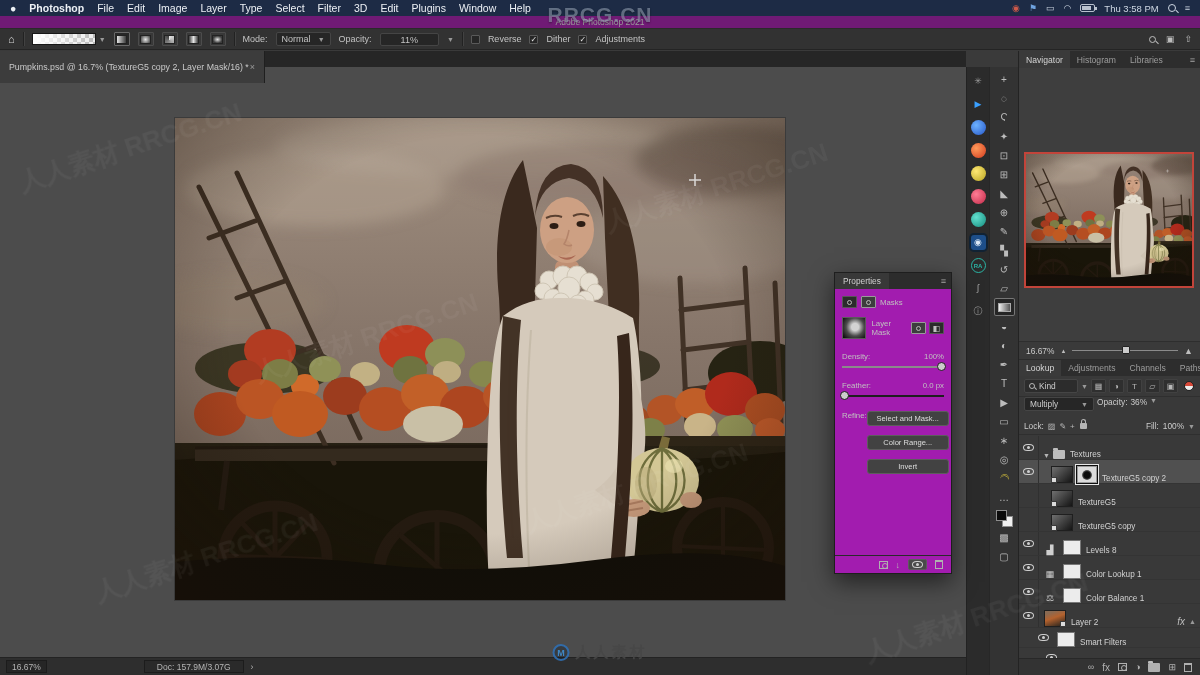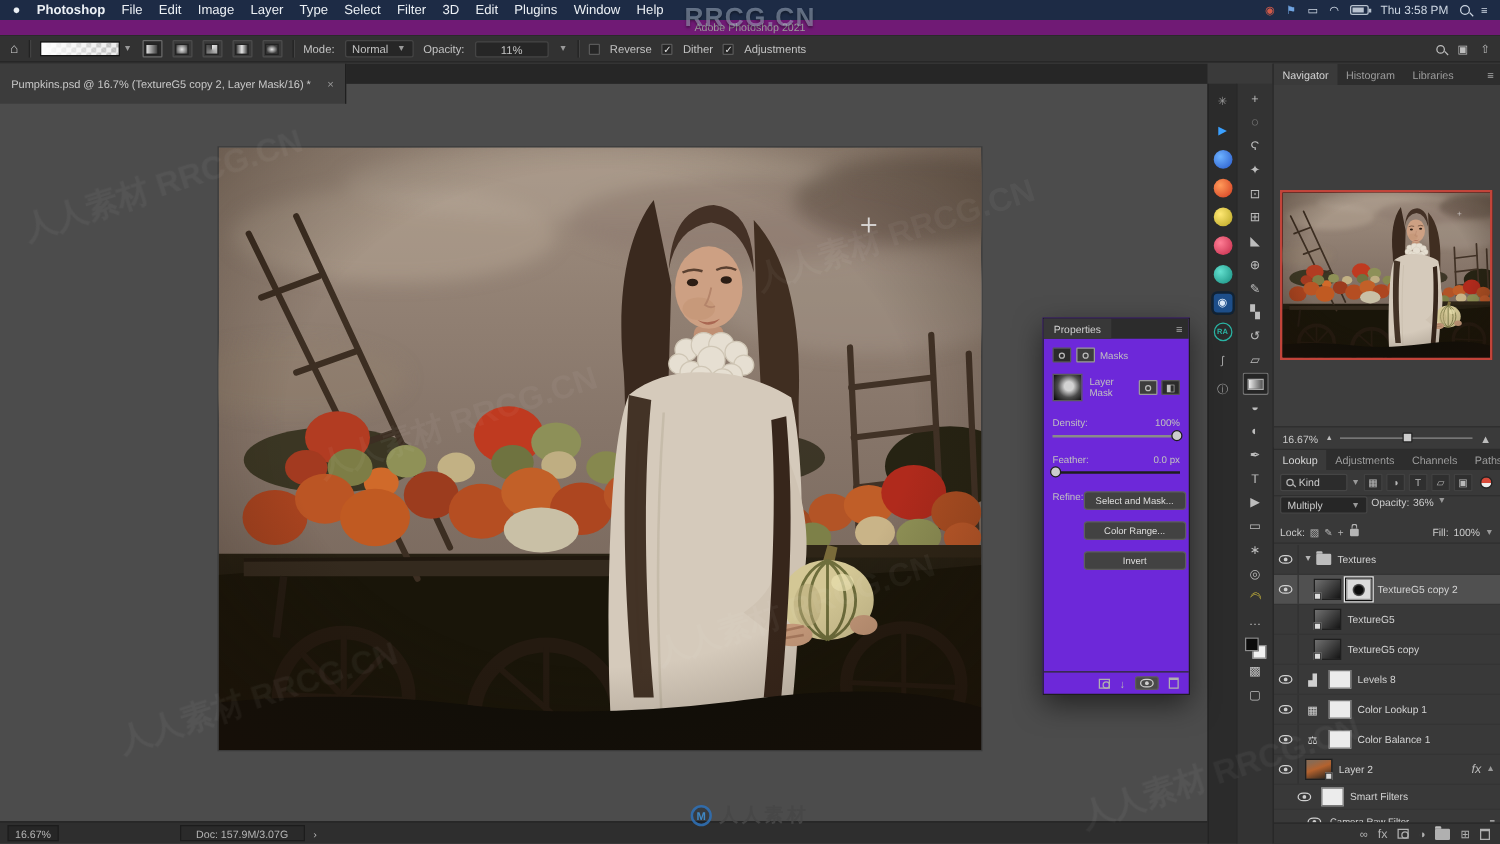--- a/index.html
+++ b/index.html
@@ -38,21 +38,21 @@
   .sep{width:1px;height:14px;background:#222;box-shadow:1px 0 0 #424242}
   .select{background:#262626;border:1px solid #454545;border-radius:2px;height:14px;display:flex;align-items:center;padding:0 5px;gap:7px}
   .valbox{background:#262626;border:1px solid #454545;border-radius:2px;height:13px;line-height:12px;padding:0 20px}
   .cbx{width:9px;height:9px;background:#262626;border:1px solid #595959;border-radius:1px;font-size:8px;line-height:8px;text-align:center;color:#e2e2e2}
   .oright{margin-left:auto;display:flex;align-items:center;gap:10px;color:#bdbdbd}
   .mag2{width:7px;height:7px;border:1.3px solid #bdbdbd;border-radius:50%;position:relative}
   .mag2::after{content:'';position:absolute;left:5px;top:5px;width:4px;height:1.3px;background:#bdbdbd;transform:rotate(45deg)}
 
   
   .doctabbar{position:absolute;left:0;top:51px;width:966px;height:16px;background:#262626;display:flex;z-index:5}
-  .doctab{background:#3c3c3c;display:flex;align-items:center;gap:13px;padding:16px 9px;font-size:8.8px;color:#c9c9c9;border-right:1px solid #1f1f1f}
+  .doctab{background:#3c3c3c;display:flex;align-items:center;gap:1px;padding:16px 9px;font-size:8.8px;color:#c9c9c9;border-right:1px solid #1f1f1f}
   .doctab .x{color:#9a9a9a;font-size:9px}
 
   
   .canvas-area{position:absolute;left:0;top:67px;width:966px;bottom:0;background:#4c4c4c}
   .photo{position:absolute;left:175px;top:51px;width:610px;height:482px;box-shadow:0 0 0 1px #3b3b3b}
   .statusbar{position:absolute;left:0;right:0;bottom:0;height:18px;background:#2e2e2e;border-top:1px solid #232323;display:flex;align-items:center;gap:7px;padding:0 6px;font-size:8.5px;color:#b5b5b5}
   .zoomfield{background:#262626;border:1px solid #1c1c1c;padding:0 5px;height:13px;line-height:12px}
   .docfield{background:#2a2a2a;border:1px solid #1c1c1c;padding:0 12px;height:13px;line-height:12px;margin-left:90px}
 
   
@@ -93,21 +93,21 @@
   .mag3::after{content:'';position:absolute;left:4px;top:4px;width:3px;height:1.2px;background:#b5b5b5;transform:rotate(45deg)}
   .fico{width:15px;height:14px;background:#2f2f2f;border:1px solid #414141;display:flex;align-items:center;justify-content:center;font-size:8px;color:#b8b8b8;border-radius:1px}
   .ftoggle{width:10px;height:10px;border-radius:50%;background:linear-gradient(180deg,#d84a3a 50%,#ededed 50%);border:1px solid #222;margin-left:3px}
   .lblend{height:21px;display:flex;align-items:flex-start;gap:3px;padding:0 5px;font-size:8.3px}
   .blendsel{width:70px;height:14px}
   .llock{height:17px;display:flex;align-items:center;gap:4px;padding:0 5px;font-size:8.3px;border-bottom:1px solid #2f2f2f}
   .lockic{font-size:8px;color:#b5b5b5}
   .mlock{width:7px;height:6px;background:#b5b5b5;border-radius:1px;position:relative;margin:0 1px}
   .mlock::before{content:'';position:absolute;left:1px;top:-4px;width:3px;height:3px;border:1px solid #b5b5b5;border-bottom:none;border-radius:3px 3px 0 0}
   .lrows{position:absolute;left:0;top:76px;right:0;bottom:17px;overflow:hidden}
-  .lrow{height:24px;display:flex;align-items:center;border-bottom:1px solid #343434;padding-right:4px}
+  .lrow{height:24px;display:flex;align-items:flex-end;border-bottom:1px solid #343434;padding-right:4px}
   .lrow.short{height:20px}
   .lrow.sel{background:#505050}
   .eyebox{width:20px;align-self:stretch;border-right:1px solid #303030;display:flex;align-items:center;justify-content:center;flex:none}
   .eye{width:11px;height:7px;border:1px solid #cfcfcf;border-radius:50% / 60%;position:relative;display:inline-block}
   .eye::after{content:'';position:absolute;left:3px;top:1px;width:3px;height:3px;border-radius:50%;background:#cfcfcf}
   .disc{font-size:7px;color:#b5b5b5;margin:0 3px 0 4px}
   .folder{width:12px;height:9px;background:#bdbdbd;border-radius:1px;position:relative;flex:none}
   .folder::before{content:'';position:absolute;left:0;top:-2px;width:5px;height:2px;background:#bdbdbd;border-radius:1px 1px 0 0}
   .lthumb-dark{width:22px;height:17px;background:linear-gradient(135deg,#707070,#141414);border:1px solid #1f1f1f;position:relative;flex:none;margin-left:5px}
   .lthumb-dark .badge{position:absolute;left:-1px;bottom:-1px;width:6px;height:6px;background:#dcdcdc;border:1px solid #3a3a3a}
@@ -120,21 +120,21 @@
   .adjico{width:18px;display:flex;align-items:center;justify-content:center;font-size:9px;color:#cfcfcf;flex:none;margin-left:2px}
   .lname{font-size:8.2px;color:#d2d2d2;margin-left:5px;white-space:nowrap}
   .rowright{margin-left:auto;display:flex;gap:4px;align-items:center;color:#bbb;font-size:7.5px;font-style:italic}
   .lfooter{position:absolute;left:0;right:0;bottom:0;height:17px;background:#333;border-top:1px solid #282828;display:flex;align-items:center;justify-content:flex-end;gap:8px;padding:0 8px;color:#b0b0b0;font-size:9px}
   .msq{width:9px;height:8px;border:1px solid #b0b0b0;position:relative;display:inline-block}
   .msq::after{content:'';position:absolute;left:2px;top:1px;width:4px;height:4px;border-radius:50%;border:1px solid #b0b0b0}
   .trash{width:8px;height:9px;border:1px solid #b0b0b0;border-top:2px solid #b0b0b0;display:inline-block}
   .fxtxt{font-size:10px}
 
   
-  .props{position:absolute;left:834px;top:254px;width:118px;height:302px;background:#6d28d9;border:1px solid #1e1e1e;box-shadow:0 8px 22px rgba(0,0,0,.55);z-index:40}
+  .props{position:absolute;left:834px;top:272px;width:118px;height:302px;background:#a21caf;border:1px solid #1e1e1e;box-shadow:0 8px 22px rgba(0,0,0,.55);z-index:40}
   .ptabrow{height:16px;background:#2c2c2c;display:flex;align-items:center}
   .ptab2{background:#383838;height:100%;display:flex;align-items:center;padding:0 8px;font-size:8.3px;color:#d0d0d0}
   .pbody{padding:7px 7px 0 7px;font-size:7.8px;color:#c0c0c0}
   .mico{width:15px;height:12px;border:1px solid #565656;background:#2b2b2b;display:inline-flex;align-items:center;justify-content:center;border-radius:1px}
   .mico .c{width:5px;height:5px;border:1px solid #bbb;border-radius:50%}
   .mico.on{border-color:#9a9a9a;background:#3d3d3d}
   .lmrow{display:flex;align-items:center;margin-top:9px}
   .lmthumb{width:24px;height:22px;border:1px solid #5a5a5a;background:radial-gradient(circle at 55% 45%,#d2d2d2 22%,#4c4c4c 55%,#0a0a0a 95%)}
   .prow{display:flex;justify-content:space-between;align-items:center;margin-top:13px}
   .strack{height:2px;background:#1e1e1e;margin-top:5px;position:relative}

